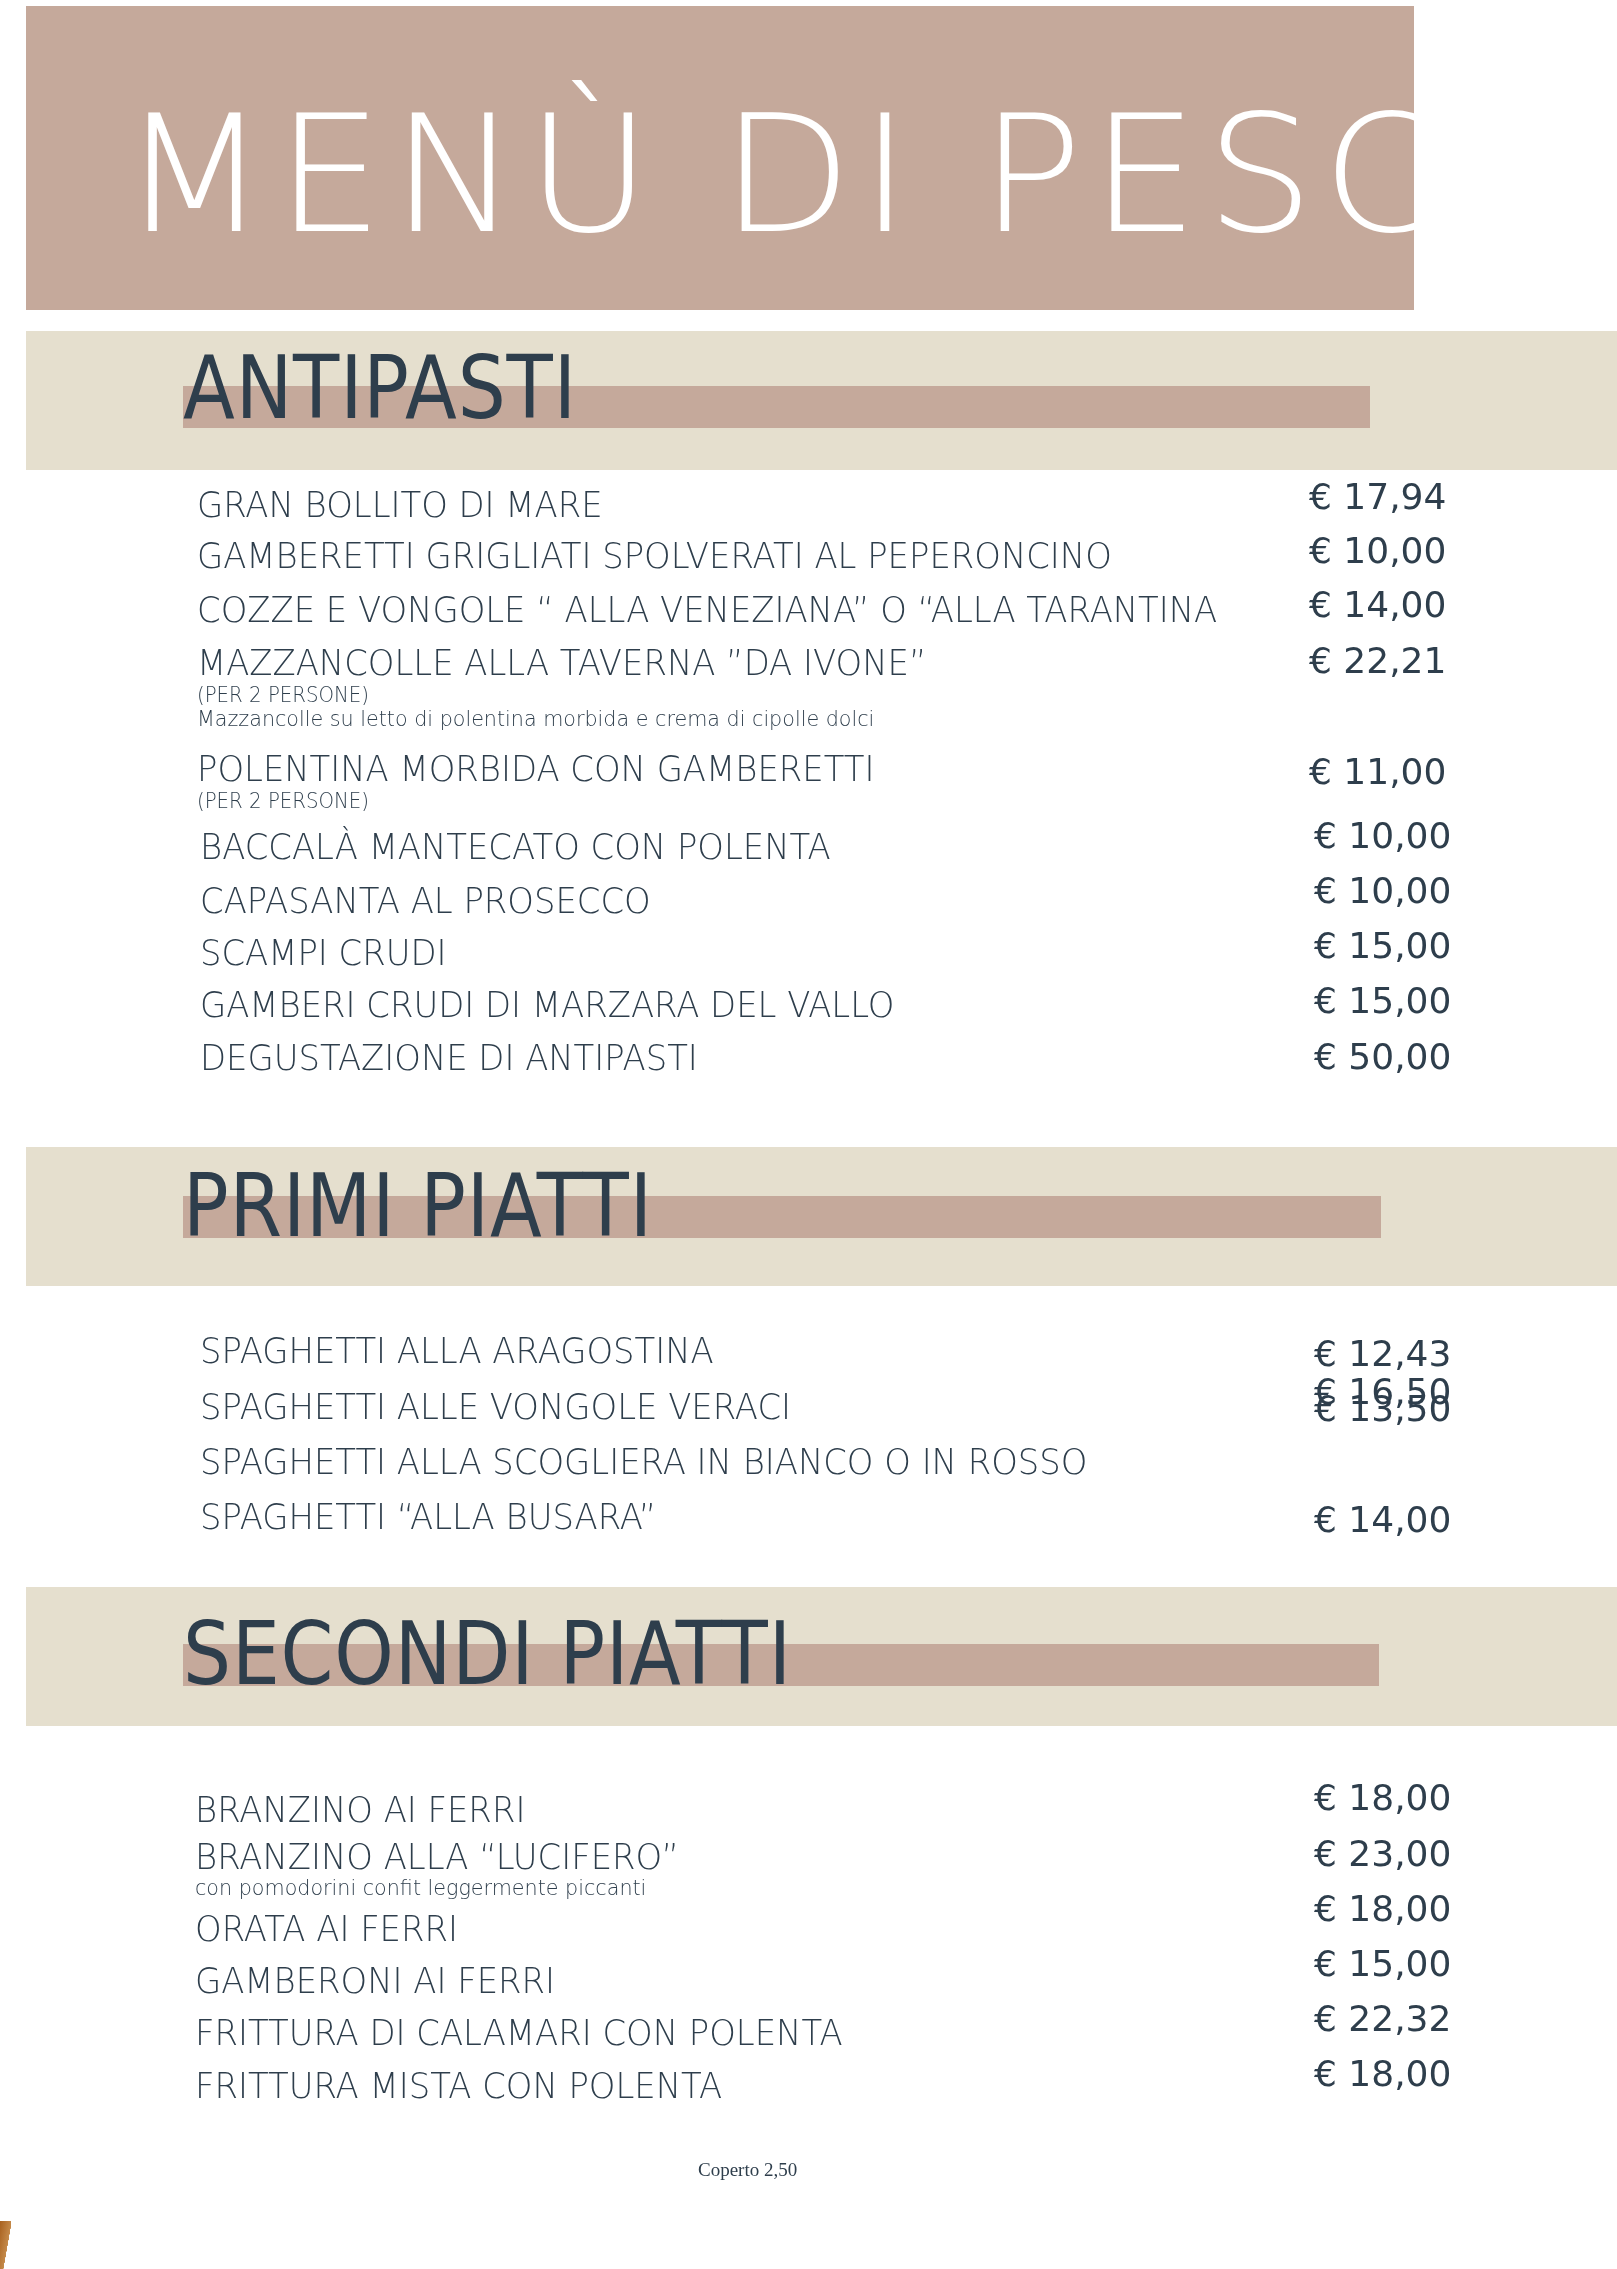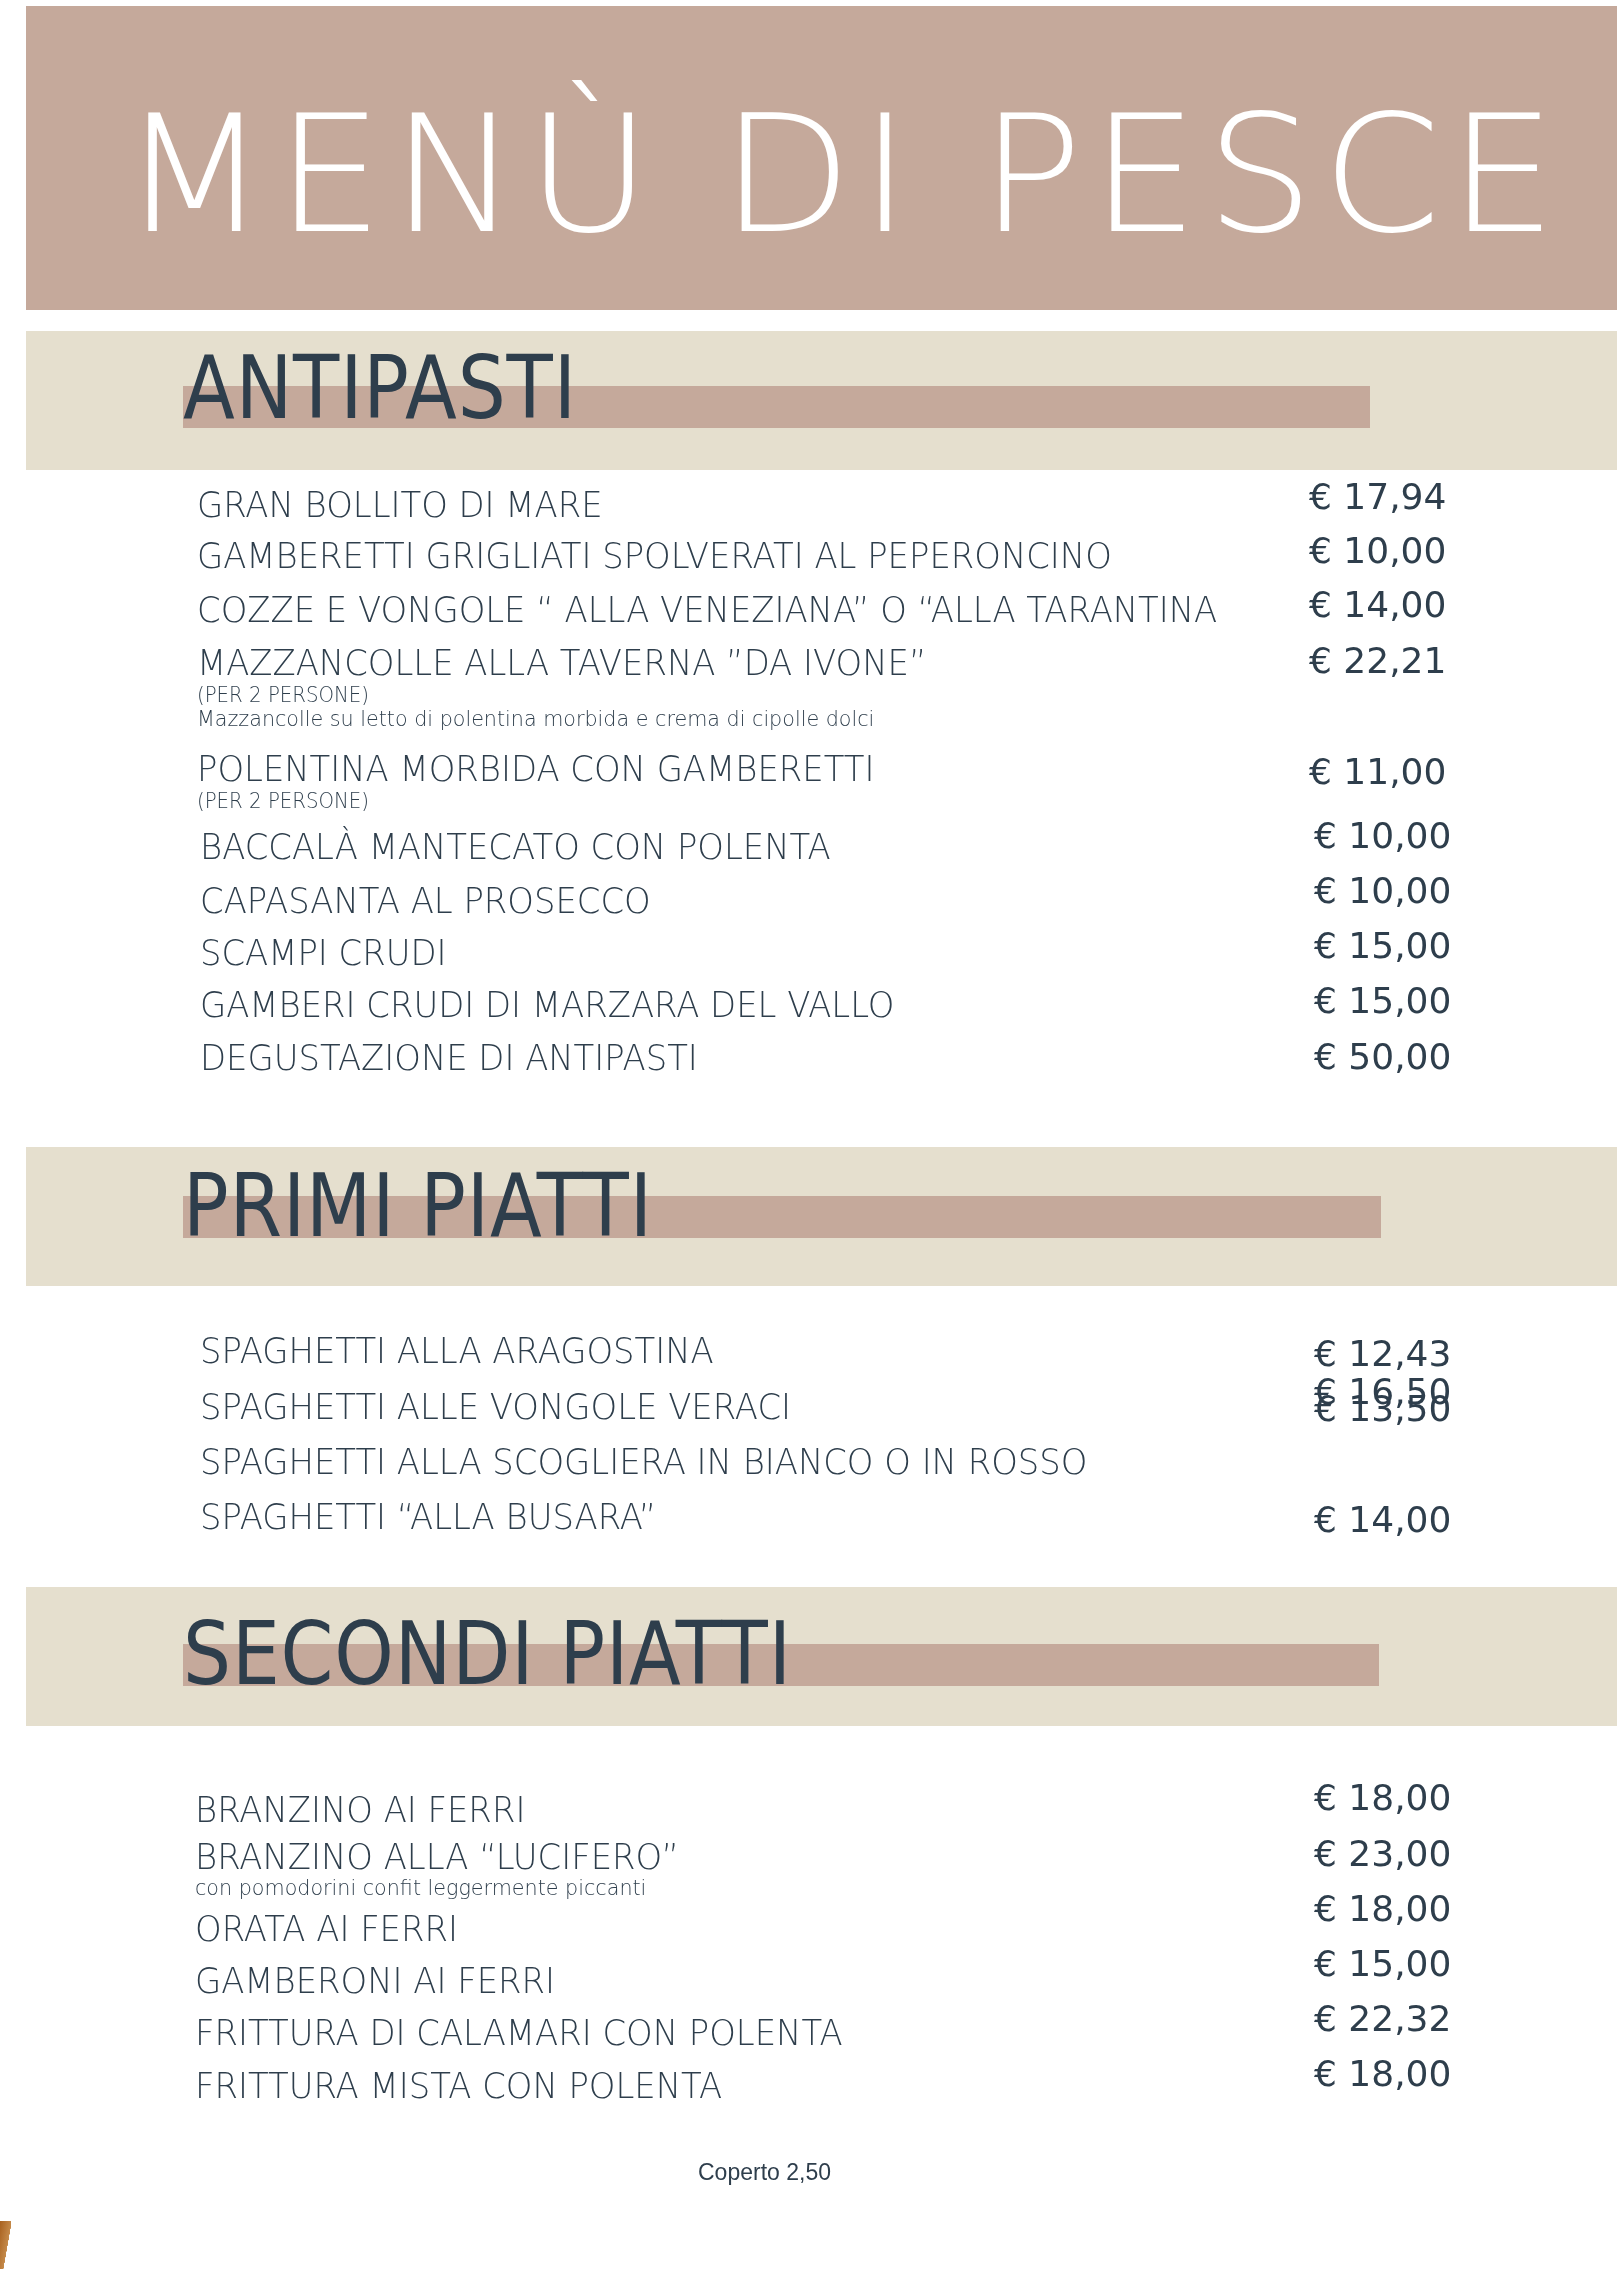--- a/index.html
+++ b/index.html
@@ -3,21 +3,21 @@
   <meta charset="utf-8">
   <style>
     html, body { margin: 0; padding: 0; }
     body {
       width: 1618px; height: 2269px; position: relative; overflow: hidden;
       background: #ffffff;
       font-family: "Liberation Sans", "DejaVu Sans", sans-serif;
       color: #2e3e4c;
     }
     .title-band {
-      position: absolute; left: 26px; top: 5.7px; width: 1592px; height: 304px;
+      position: absolute; left: 26px; top: 5.7px; width: 1388px; height: 304px;
       background: #c5a99b;
     }
     .title-text {
       position: absolute; left: 95px; top: 88px;
       font-family: "DejaVu Sans", sans-serif;
       font-size: 162px; font-weight: 300; letter-spacing: 7.6px;
       color: #ffffff; line-height: 1; white-space: nowrap;
       transform: scaleX(1.05); transform-origin: left center;
     }
     .section-band {
@@ -47,21 +47,21 @@
     .item .desc {
       display: block; font-size: 22px; margin-top: 1.9px;
     }
     .price {
       position: absolute; left: 1311px;
       font-family: "DejaVu Sans", sans-serif;
       font-size: 36px; line-height: 1; white-space: nowrap; color: #2e3e4c;
     }
     .coperto {
       position: absolute; left: 698px; top: 2159px;
-      font-family: Liberation Sans, sans-serif; font-size: 23px; color: #2e3e4c;
+      font-family: Liberation Serif, serif; font-size: 19px; color: #2e3e4c;
     }
     .corner {
       position: absolute; left: 0; top: 2221px; width: 11.4px; height: 49px;
       background: linear-gradient(100deg, #a8611f 0%, #c58a4a 60%, transparent 61%);
     }
   </style>
 </head>
 <body>
 
 <div class="title-band">

